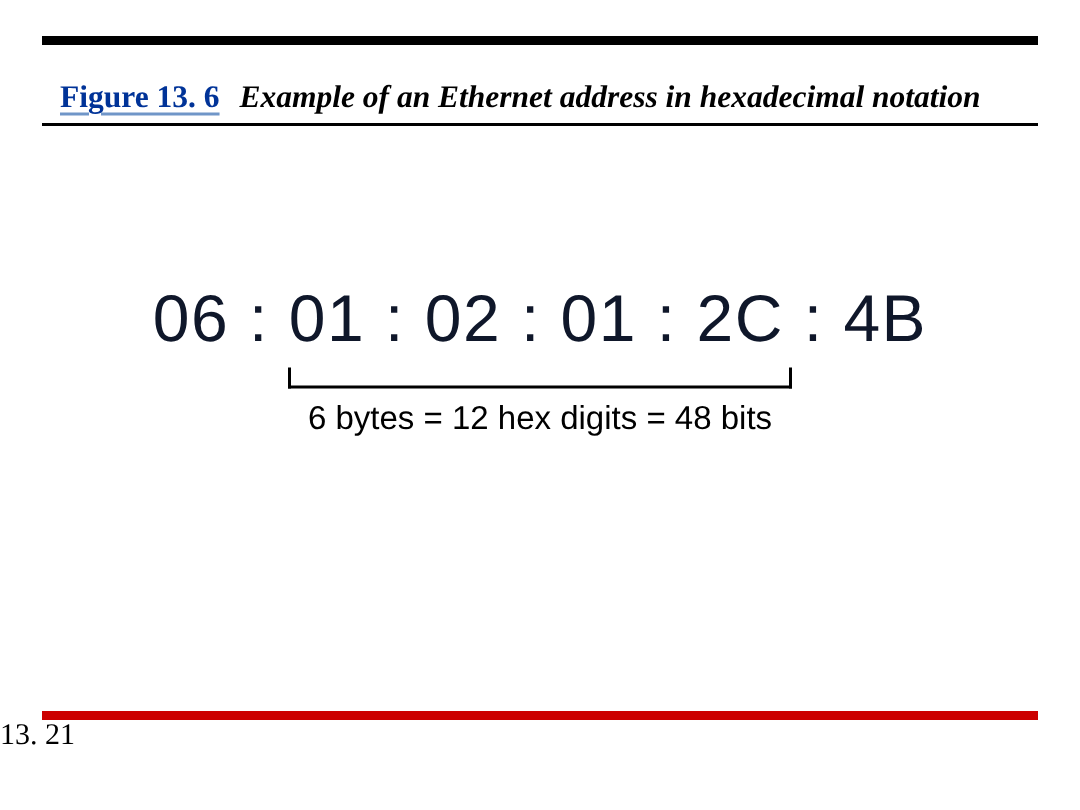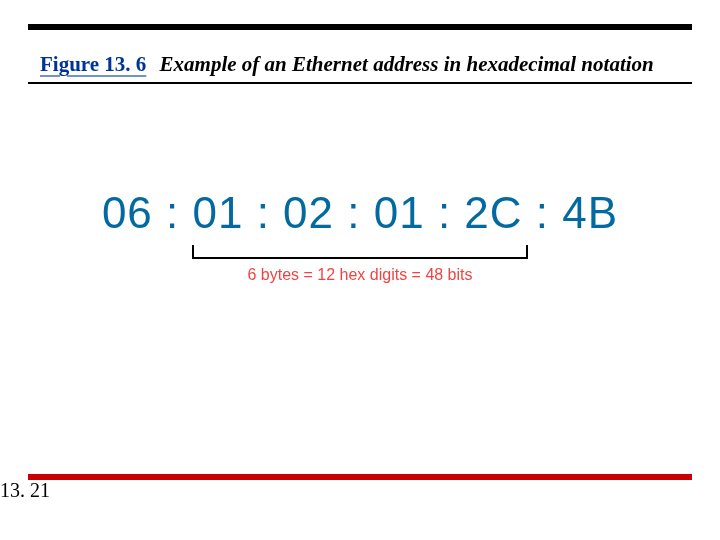--- a/index.html
+++ b/index.html
@@ -65,21 +65,21 @@
 
   
   .mac {
     position: absolute;
     left: 0;
     top: 188px;
     width: 720px;
     text-align: center;
     font-family: "Myriad Pro", "Segoe UI", "Helvetica Neue", "Arial", sans-serif;
     font-size: 44px;
-    color: #0369a1;
+    color: #0f172a;
     letter-spacing: 1px;
     white-space: nowrap;
   }
 
   
   .bracket {
     position: absolute;
     left: 192px;
     top: 245px;
     width: 336px;
@@ -90,22 +90,22 @@
     border-bottom: 2px solid #000;
   }
 
   .subcaption {
     position: absolute;
     left: 0;
     top: 266px;
     width: 720px;
     text-align: center;
     font-family: "Myriad Pro", "Segoe UI", "Helvetica Neue", "Arial", sans-serif;
-    font-size: 16px;
-    color: #ef4444;
+    font-size: 22px;
+    color: #000000;
     white-space: nowrap;
   }
 
   
   .rule-bottom {
     position: absolute;
     left: 28px;
     top: 474px;
     width: 664px;
     height: 6px;

